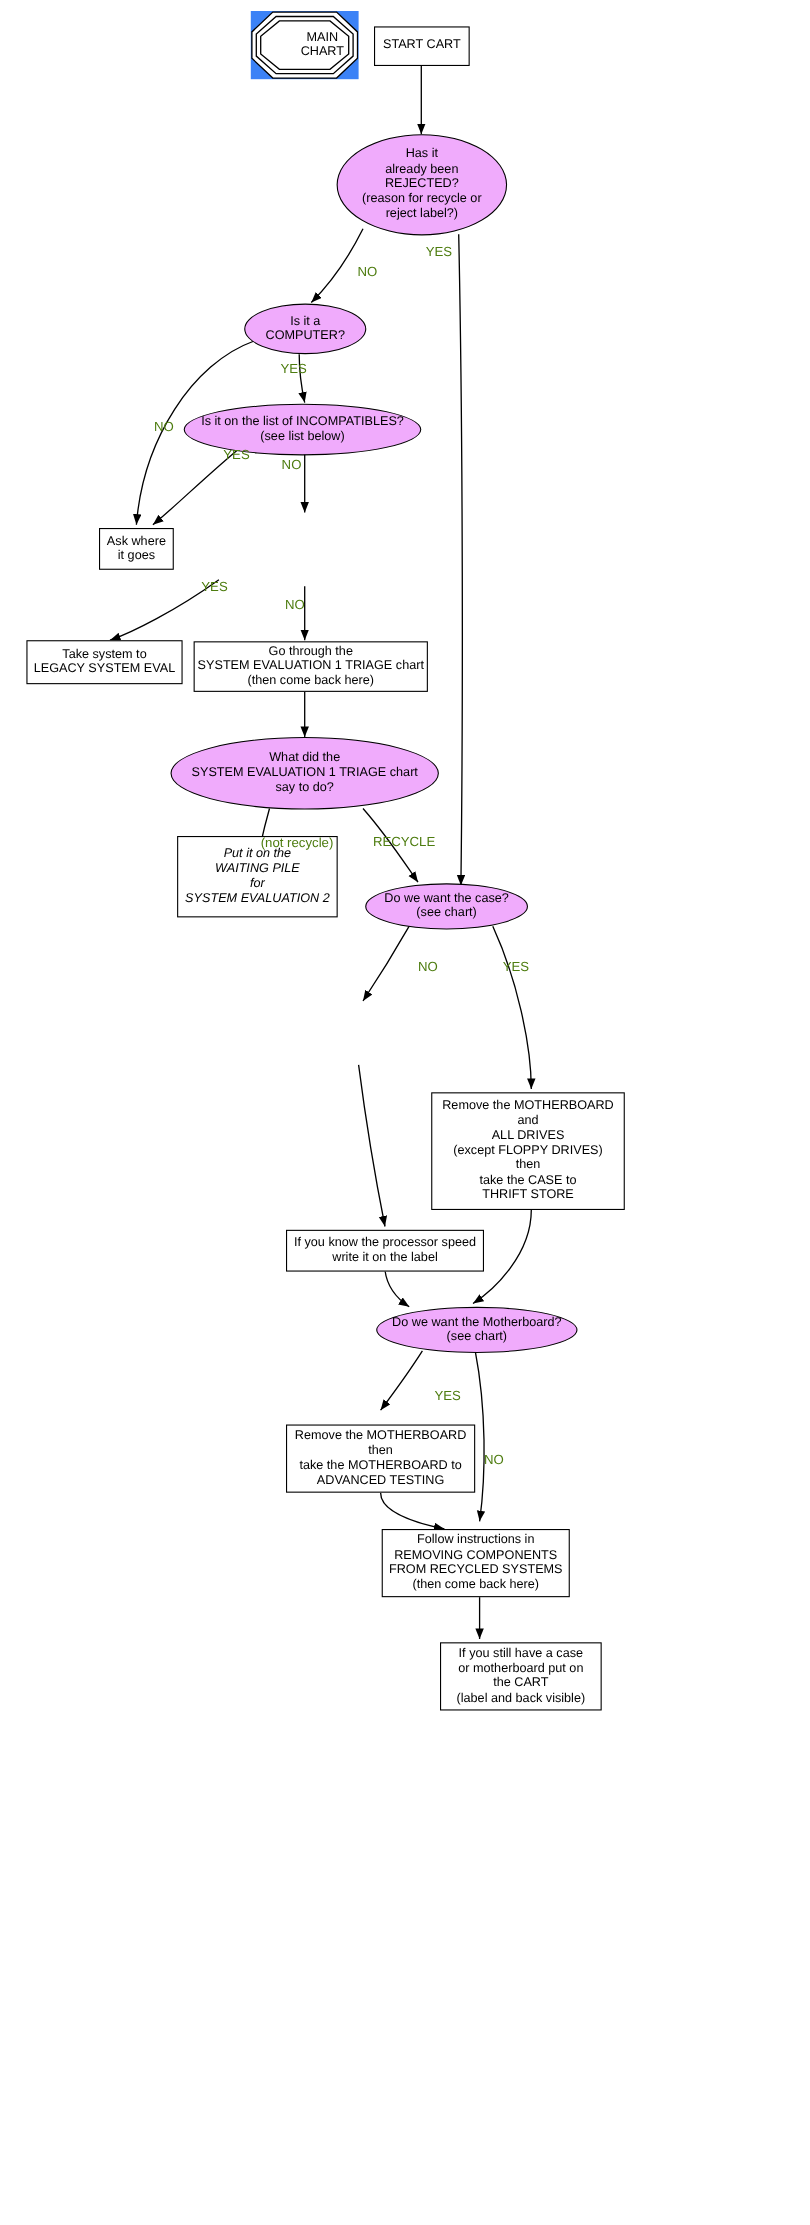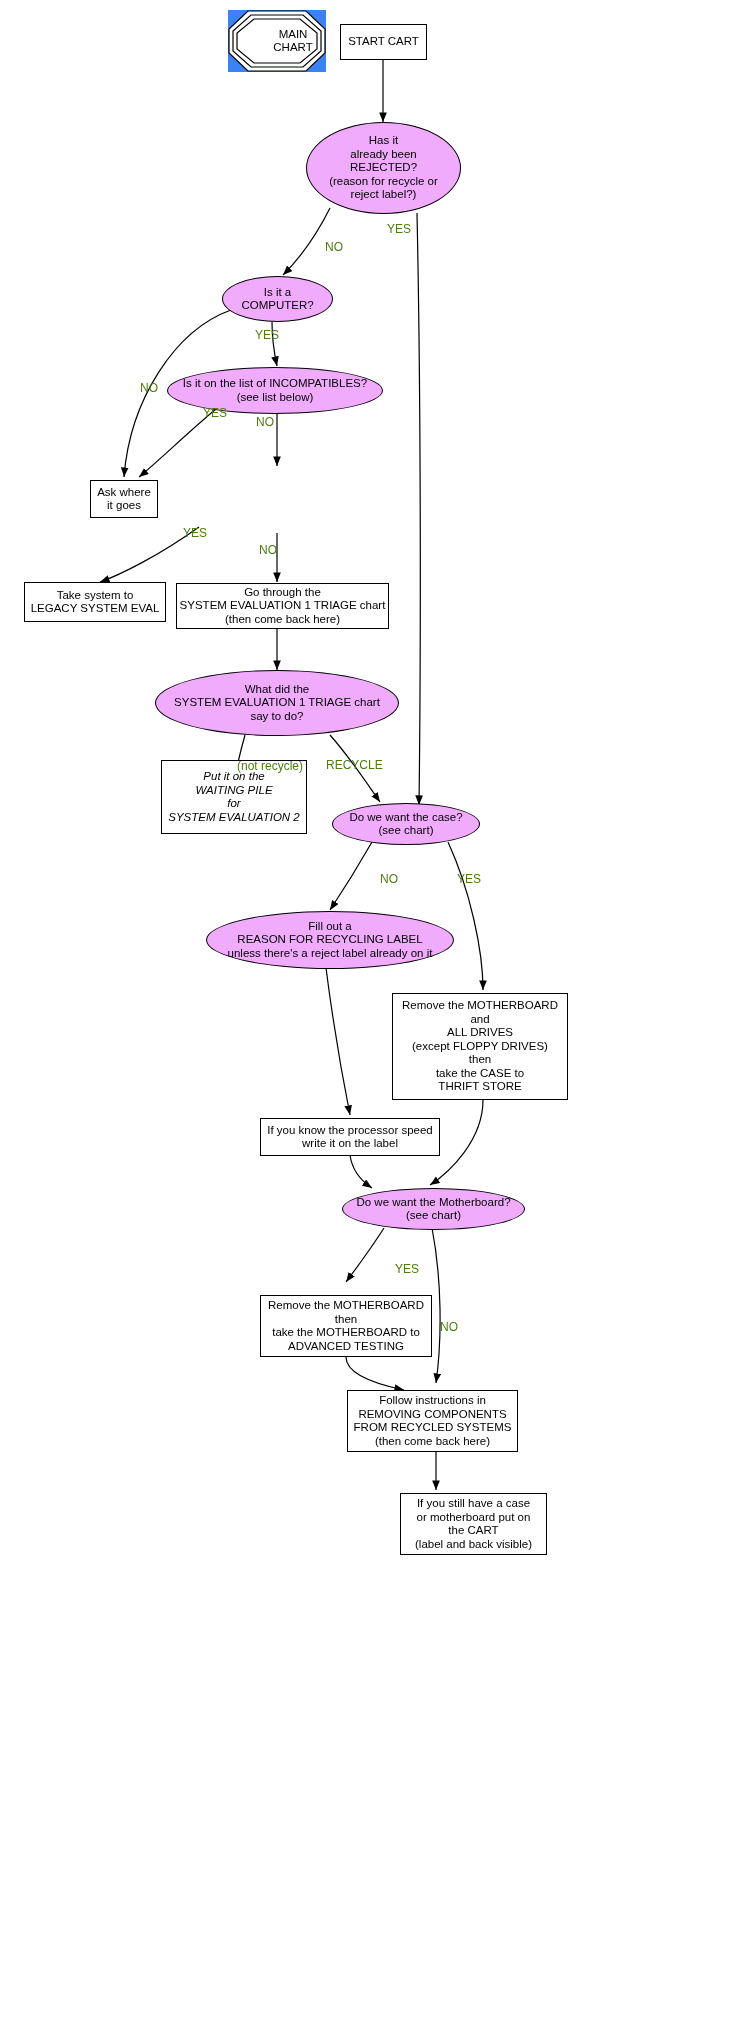--- a/index.html
+++ b/index.html
@@ -184,25 +184,20 @@
 WAITING PILE
 for
 SYSTEM EVALUATION 2</span>
   </div>
 
   <div class="node ellipse" style="left:332px; top:803px; width:148px; height:42px;">
     <span>Do we want the case?
 (see chart)</span>
   </div>
 
-  <div class="node ellipse" style="left:206px; top:911px; width:248px; height:58px;">
-    <span>Fill out a
-REASON FOR RECYCLING LABEL
-unless there's a reject label already on it</span>
-  </div>
 
   <div class="node box" style="left:392px; top:993px; width:176px; height:107px;">
     <span>Remove the MOTHERBOARD
 and
 ALL DRIVES
 (except FLOPPY DRIVES)
 then
 take the CASE to
 THRIFT STORE</span>
   </div>
@@ -240,19 +235,19 @@
 
   <div class="edge-label" style="left:325px; top:240px;">NO</div>
   <div class="edge-label" style="left:387px; top:222px;">YES</div>
   <div class="edge-label" style="left:255px; top:328px;">YES</div>
   <div class="edge-label" style="left:140px; top:381px;">NO</div>
   <div class="edge-label" style="left:203px; top:406px;">YES</div>
   <div class="edge-label" style="left:256px; top:415px;">NO</div>
   <div class="edge-label" style="left:183px; top:526px;">YES</div>
   <div class="edge-label" style="left:259px; top:543px;">NO</div>
   <div class="edge-label" style="left:237px; top:759px;">(not recycle)</div>
-  <div class="edge-label" style="left:326px; top:758px;">RECYCLE</div>
+  <div class="edge-label" style="left:339px; top:758px;">RECYCLE</div>
   <div class="edge-label" style="left:380px; top:872px;">NO</div>
   <div class="edge-label" style="left:457px; top:872px;">YES</div>
   <div class="edge-label" style="left:395px; top:1262px;">YES</div>
   <div class="edge-label" style="left:440px; top:1320px;">NO</div>
 
 </div>
 
 </body></html>

